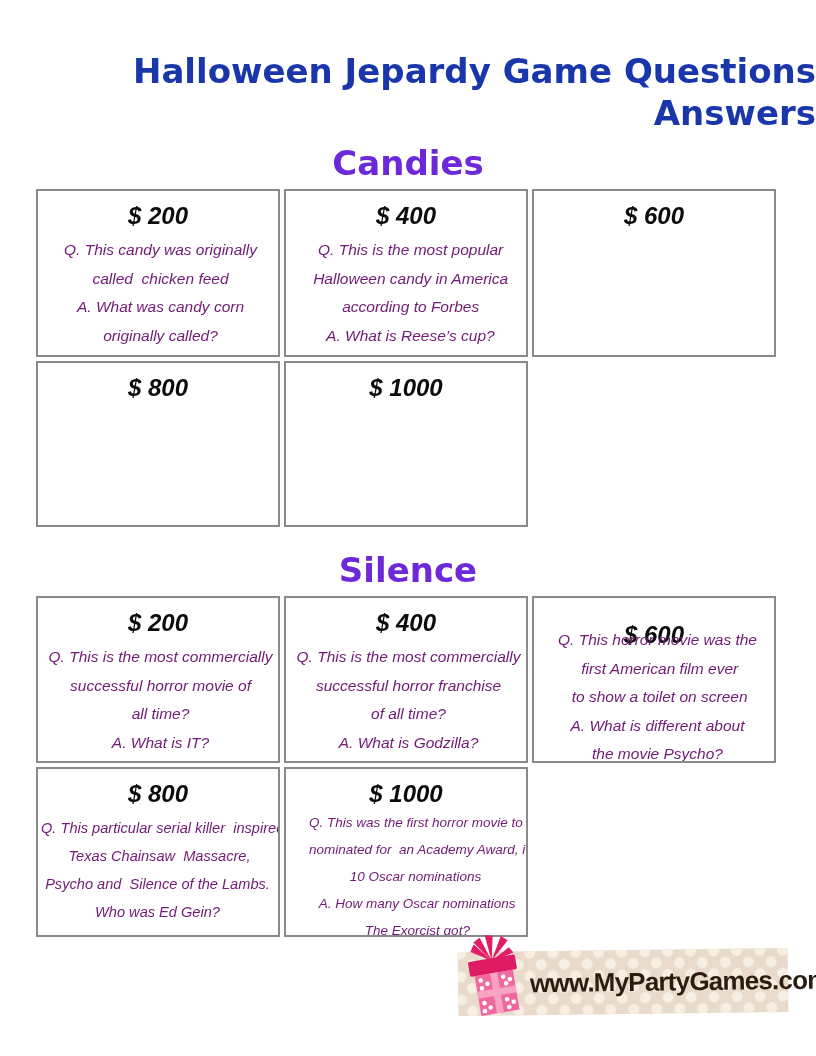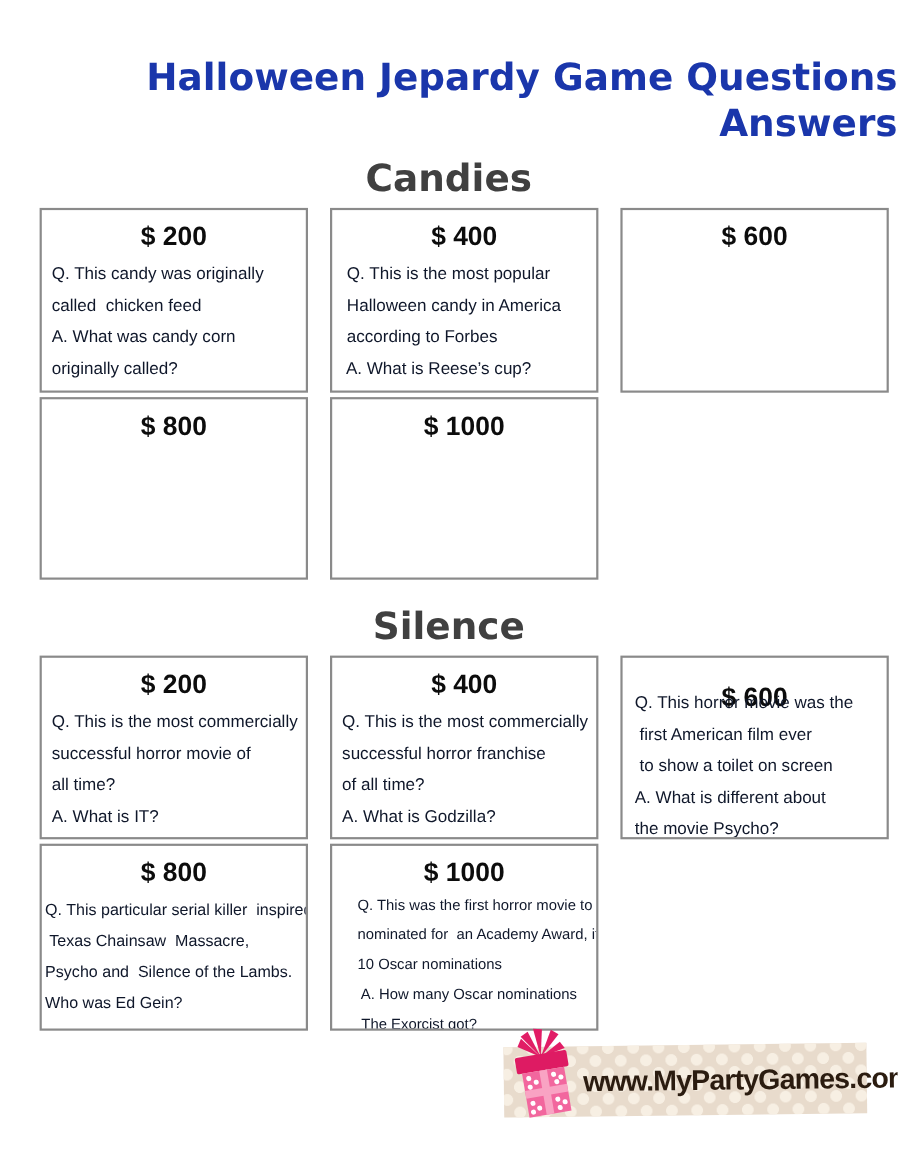--- a/index.html
+++ b/index.html
@@ -9,38 +9,38 @@
   }
   .main-title{
     margin:50px 0 0;text-align:right;
     font-family:"DejaVu Sans", sans-serif;
     font-weight:bold;font-size:34px;line-height:42px;
     color:#1a36ab;letter-spacing:0px;
   }
   .section-title{
     margin:8px 0 5px;text-align:center;
     font-family:"DejaVu Sans", sans-serif;
-    font-weight:bold;font-size:34px;line-height:42px;color:#404040;
+    font-weight:bold;font-size:34px;line-height:42px;color:#6d28d9;
   }
-  .row{display:flex;gap:20px;margin:0 0 4px 36px;}
+  .row{display:flex;gap:4px;margin:0 0 4px 36px;font-style:italic;}
   .card{
     box-sizing:border-box;width:244px;border:2px solid #8a8a8a;
     background:#fff;overflow:hidden;
   }
   .r-c1 .card{height:168px;}
   .r-c2 .card{height:166px;}
   .r-m1 .card{height:167px;}
   .r-m2 .card{height:170px;}
   .card-value{
     margin:12px 4px 7px;text-align:center;
     font-weight:bold;font-size:24px;line-height:26px;color:#0c0c0c;
   }
   .card-text{
-    padding:0 4px 0 9px;font-size:15.5px;line-height:28.5px;color:#0f172a;
-    white-space:pre;overflow:hidden;
+    padding:0 4px 0 9px;font-size:15.5px;line-height:28.5px;color:#701a75;
+    white-space:pre;overflow:hidden;text-align:center;
   }
   
   .card.overlap .card-value{margin-top:24px;margin-bottom:0;}
   .card.overlap .card-text{margin-top:-22px;padding-left:11px;}
   
   .card.tight .card-text{font-size:14.6px;padding-left:3px;line-height:28px;}
   
   .card.small .card-value{margin-bottom:2px;}
   .card.small .card-text{font-size:13.5px;line-height:27px;padding-left:23px;}
   .movies-gap{height:10px;}

